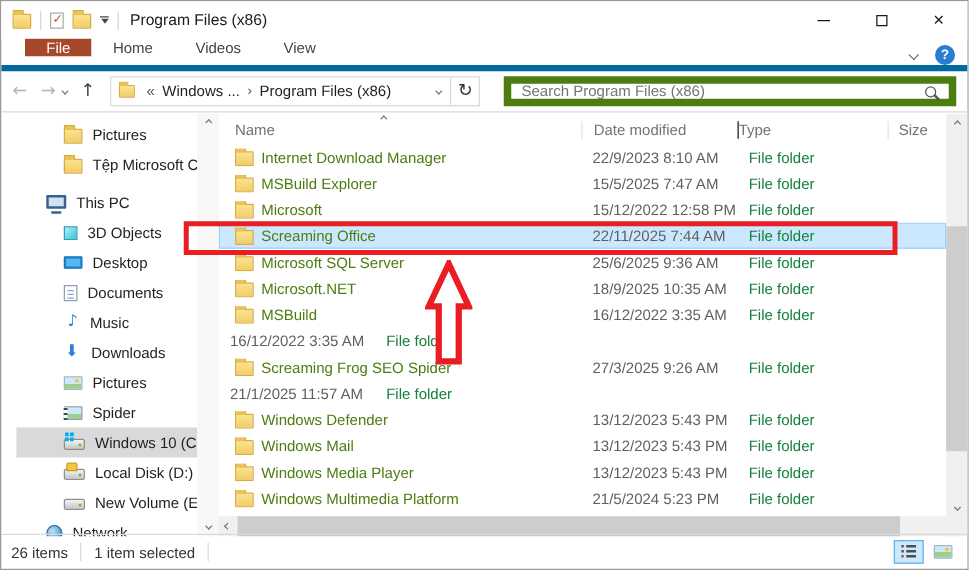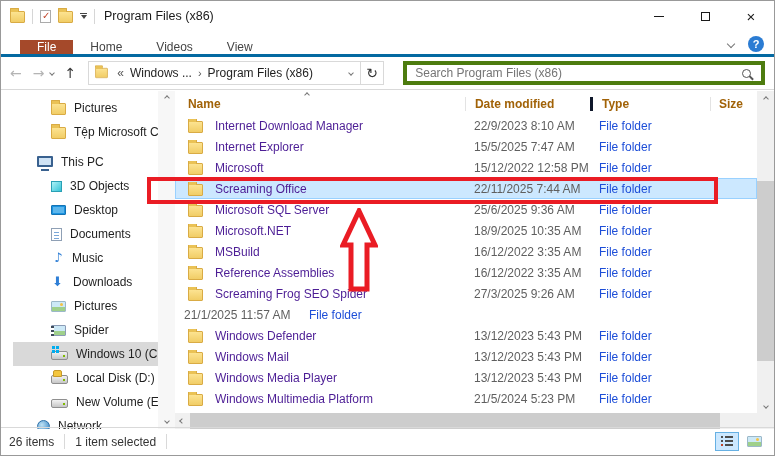--- a/index.html
+++ b/index.html
@@ -15,21 +15,21 @@
   .title-text{font-size:12.5px;color:#1a1a1a;margin-left:2px;white-space:nowrap;}
   .win-controls{position:absolute;top:0;right:0;height:30px;display:flex;}
   .win-btn{width:46px;height:30px;display:flex;align-items:center;justify-content:center;color:#1a1a1a;}
   .glyph-min{width:10px;height:1px;background:#1a1a1a;}
   .glyph-max{width:9px;height:9px;border:1px solid #1a1a1a;}
   .glyph-close{font-size:15px;line-height:1;color:#1a1a1a;}
   .qa-caret{display:flex;flex-direction:column;align-items:center;gap:1px;}
   .qa-caret .bar{width:7px;height:1px;background:#444;}
   .tri-down{width:0;height:0;border-left:3.5px solid transparent;border-right:3.5px solid transparent;border-top:4px solid #444;}
   
-  .tabs-row{height:26px;display:flex;align-items:flex-end;border-bottom:3px solid #0369a1;position:relative;}
+  .tabs-row{height:26px;display:flex;align-items:flex-start;border-bottom:5px solid #0369a1;position:relative;}
   .tabs-row .first-pad{width:19px;}
   .rtab{display:flex;align-items:center;padding:0 17px;color:#444;font-size:12px;cursor:default;}
   .rtab.active{background:#a5492a;color:#fff;}
   .ribbon-right{position:absolute;right:10px;top:0;height:26px;display:flex;align-items:center;gap:14px;}
   .help-circle{width:16px;height:16px;border-radius:50%;background:#2b7cd3;color:#fff;font-size:11px;font-weight:bold;display:flex;align-items:center;justify-content:center;}
   
   .toolbar{height:33px;display:flex;align-items:center;padding:0 9px;border-bottom:1px solid #d9d9d9;gap:6px;}
   .nav-glyph{font-size:14px;line-height:1;color:#b4b4b4;font-family:"DejaVu Sans",sans-serif;}
   .nav-glyph.enabled{color:#3b3b3b;}
   .chev{display:inline-block;width:6px;height:6px;border-right:1.4px solid #777;border-bottom:1.4px solid #777;}
@@ -37,52 +37,52 @@
   .chev.up{transform:rotate(-135deg);}
   .chev.left{transform:rotate(135deg);}
   .chev.right{transform:rotate(-45deg);}
   .chev.small{width:4px;height:4px;border-width:1.2px;}
   .addr-box{width:296px;height:24px;border:1px solid #d9d9d9;display:flex;align-items:center;margin-left:6px;}
   .addr-box .crumb-sep{color:#555;margin:0 6px;font-size:11px;}
   .addr-box .collapsed{color:#555;margin:0 2px 0 2px;font-size:12px;}
   .crumb{color:#1f1f1f;white-space:nowrap;}
   .addr-caret{margin-left:auto;padding:0 7px;display:flex;align-items:center;height:100%;}
   .refresh-btn{width:23px;height:100%;border-left:1px solid #d9d9d9;display:flex;align-items:center;justify-content:center;font-size:14px;color:#333;font-family:"DejaVu Sans",sans-serif;}
-  .search-box{flex:1;height:24px;border:4px solid #4d7c0f;display:flex;align-items:center;margin-left:13px;justify-content:flex-end;}
+  .search-box{flex:1;height:24px;border:6px solid #4d7c0f;display:flex;align-items:center;margin-left:13px;justify-content:flex-end;}
   .search-box input{flex:1;border:none;outline:none;font:12px "Liberation Sans","DejaVu Sans",sans-serif;color:#333;padding:0 0 0 8px;background:transparent;}
   .search-box input::placeholder{color:#757575;}
   .mag{position:relative;width:9px;height:9px;border:1.4px solid #555;border-radius:50%;margin-right:10px;flex:none;}
   .mag::after{content:"";position:absolute;width:5px;height:1.5px;background:#555;transform:rotate(45deg);right:-4px;bottom:-2px;}
   
   .main{position:absolute;top:90px;left:12px;right:0;height:338px;display:flex;}
   
   .sidebar{width:148px;height:100%;overflow:hidden;padding-top:5px;}
   .side-item{height:24px;display:flex;align-items:center;gap:8px;white-space:nowrap;overflow:hidden;color:#1f1f1f;}
   .side-item.indent1{padding-left:24px;}
   .side-item.indent2{padding-left:38px;}
   .side-item.group-start{margin-top:6px;}
   .side-item.selected{background:#d9d9d9;}
   .side-label{overflow:hidden;}
   .side-scroll{width:17px;height:100%;background:#f7f7f7;display:flex;flex-direction:column;align-items:center;justify-content:space-between;padding:5px 0 6px 0;}
   
   .listpane{position:relative;width:593px;height:100%;}
-  .listheader{height:24px;display:flex;align-items:flex-end;padding-bottom:4px;position:relative;color:#a16207;font-weight:bold;}
+  .listheader{height:24px;display:flex;align-items:flex-end;padding-bottom:4px;position:relative;color:#737373;}
   .hcell{white-space:nowrap;}
   .hcell.name{width:290px;padding-left:13px;}
   .hcell.date{width:125px;padding-left:9px;border-left:1px solid #e3e3e3;}
-  .hcell.type{width:120px;padding-left:9px;border-left:3px solid #0f172a;margin-top:48px;}
+  .hcell.type{width:120px;border-left:1px solid #0f172a;margin-top:48px;}
   .hcell.size{flex:1;padding-left:8px;border-left:1px solid #e3e3e3;}
   .sort-chev{position:absolute;left:130px;top:2px;}
   .rows{position:absolute;top:24px;left:0;right:0;}
   .row{height:21px;display:flex;align-items:center;}
   .row.selected{background:#cce8ff;box-shadow:inset 0 0 0 1px #99d1ff;}
   .cell{white-space:nowrap;overflow:hidden;}
-  .cell.name{width:290px;padding-left:13px;display:flex;align-items:center;gap:12px;color:#4c1d95;}
+  .cell.name{width:290px;padding-left:13px;display:flex;align-items:center;gap:6px;color:#4d7c0f;}
   .cell.date{width:125px;padding-left:9px;color:#5f5f5f;}
-  .cell.type{width:120px;padding-left:9px;color:#1d4ed8;}
+  .cell.type{width:120px;padding-left:9px;color:#15803d;}
   .cell.size{flex:1;color:#5f5f5f;}
   
   .vscroll{width:17px;height:322px;background:#f0f0f0;position:relative;}
   .vscroll .arr{position:absolute;left:0;width:17px;height:15px;display:flex;align-items:center;justify-content:center;}
   .vscroll .arr.top{top:0;}
   .vscroll .arr.bottom{bottom:0;}
   .vscroll .thumb{position:absolute;left:0;top:90px;width:17px;height:180px;background:#cdcdcd;}
   .hscroll{position:absolute;left:0;bottom:0;width:593px;height:16px;background:#f0f0f0;display:flex;align-items:center;}
   .hscroll .arr{width:15px;height:16px;display:flex;align-items:center;justify-content:center;flex:none;}
   .hscroll .thumb{height:16px;width:530px;background:#cdcdcd;margin-right:auto;}
@@ -271,21 +271,21 @@
               <span class="ico icon-folder"></span>
               <span>Internet Download Manager</span>
             </div>
             <div class="cell date">22/9/2023 8:10 AM</div>
             <div class="cell type">File folder</div>
             <div class="cell size"></div>
           </div>
           <div class="row">
             <div class="cell name">
               <span class="ico icon-folder"></span>
-              <span>Internet Explorer</span>
+              <span>MSBuild Explorer</span>
             </div>
             <div class="cell date">15/5/2025 7:47 AM</div>
             <div class="cell type">File folder</div>
             <div class="cell size"></div>
           </div>
           <div class="row">
             <div class="cell name">
               <span class="ico icon-folder"></span>
               <span>Microsoft</span>
             </div>
@@ -323,24 +323,20 @@
           <div class="row">
             <div class="cell name">
               <span class="ico icon-folder"></span>
               <span>MSBuild</span>
             </div>
             <div class="cell date">16/12/2022 3:35 AM</div>
             <div class="cell type">File folder</div>
             <div class="cell size"></div>
           </div>
           <div class="row">
-            <div class="cell name">
-              <span class="ico icon-folder"></span>
-              <span>Reference Assemblies</span>
-            </div>
             <div class="cell date">16/12/2022 3:35 AM</div>
             <div class="cell type">File folder</div>
             <div class="cell size"></div>
           </div>
           <div class="row">
             <div class="cell name">
               <span class="ico icon-folder"></span>
               <span>Screaming Frog SEO Spider</span>
             </div>
             <div class="cell date">27/3/2025 9:26 AM</div>

